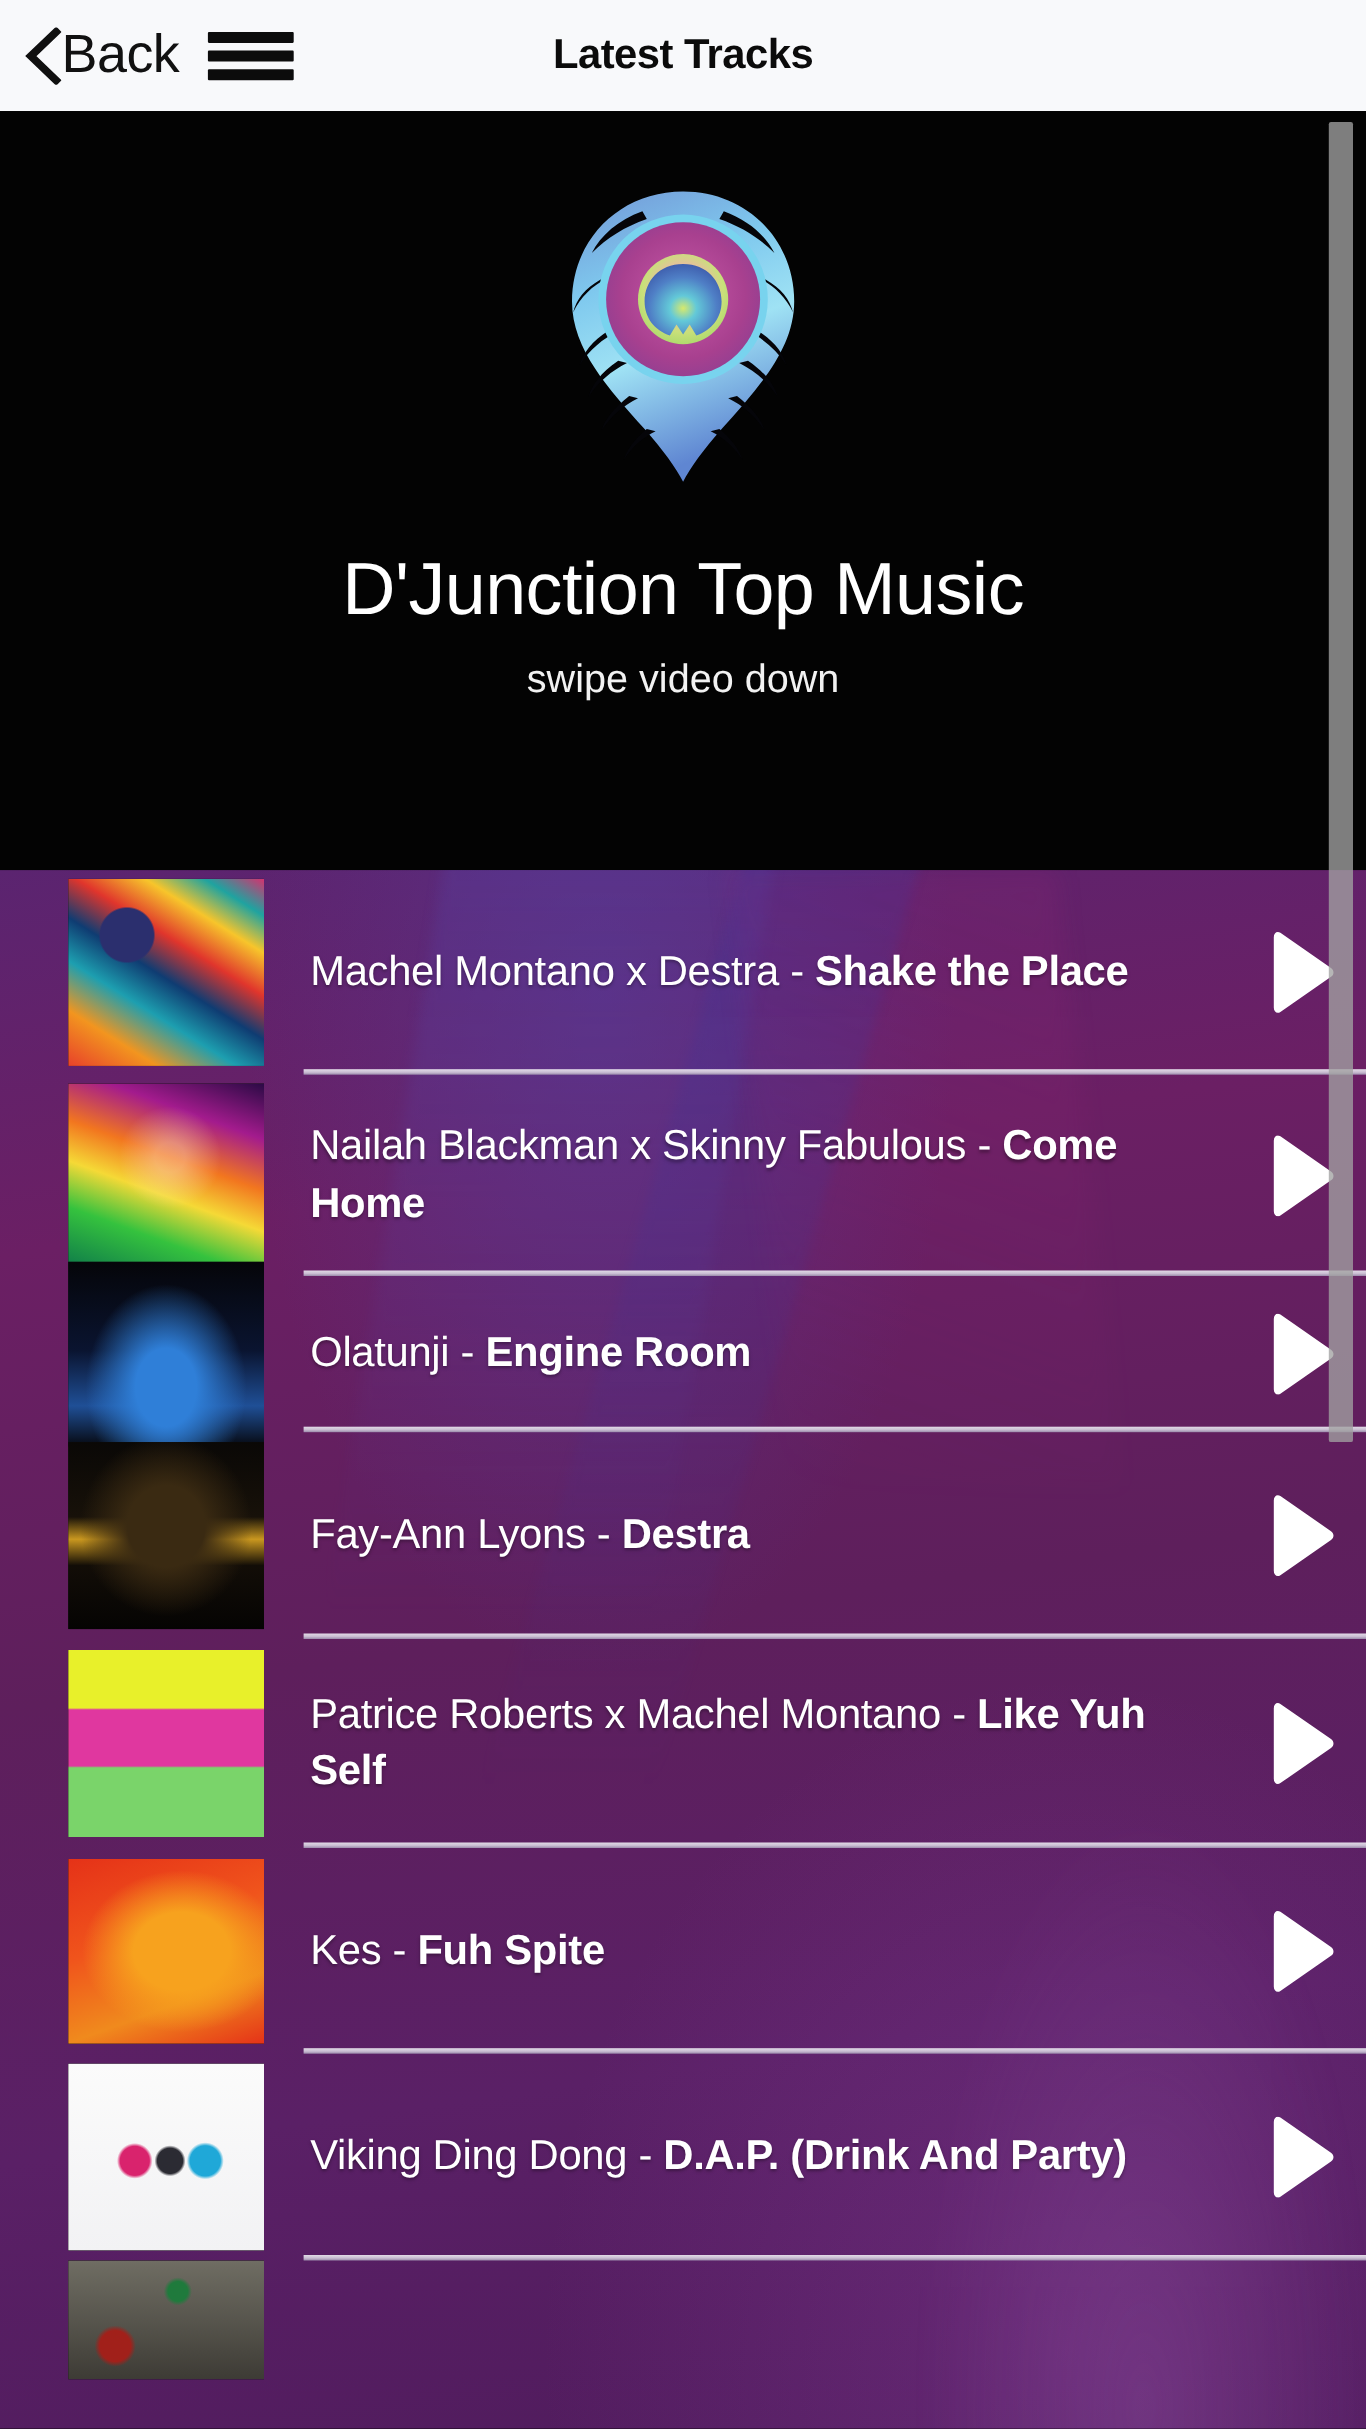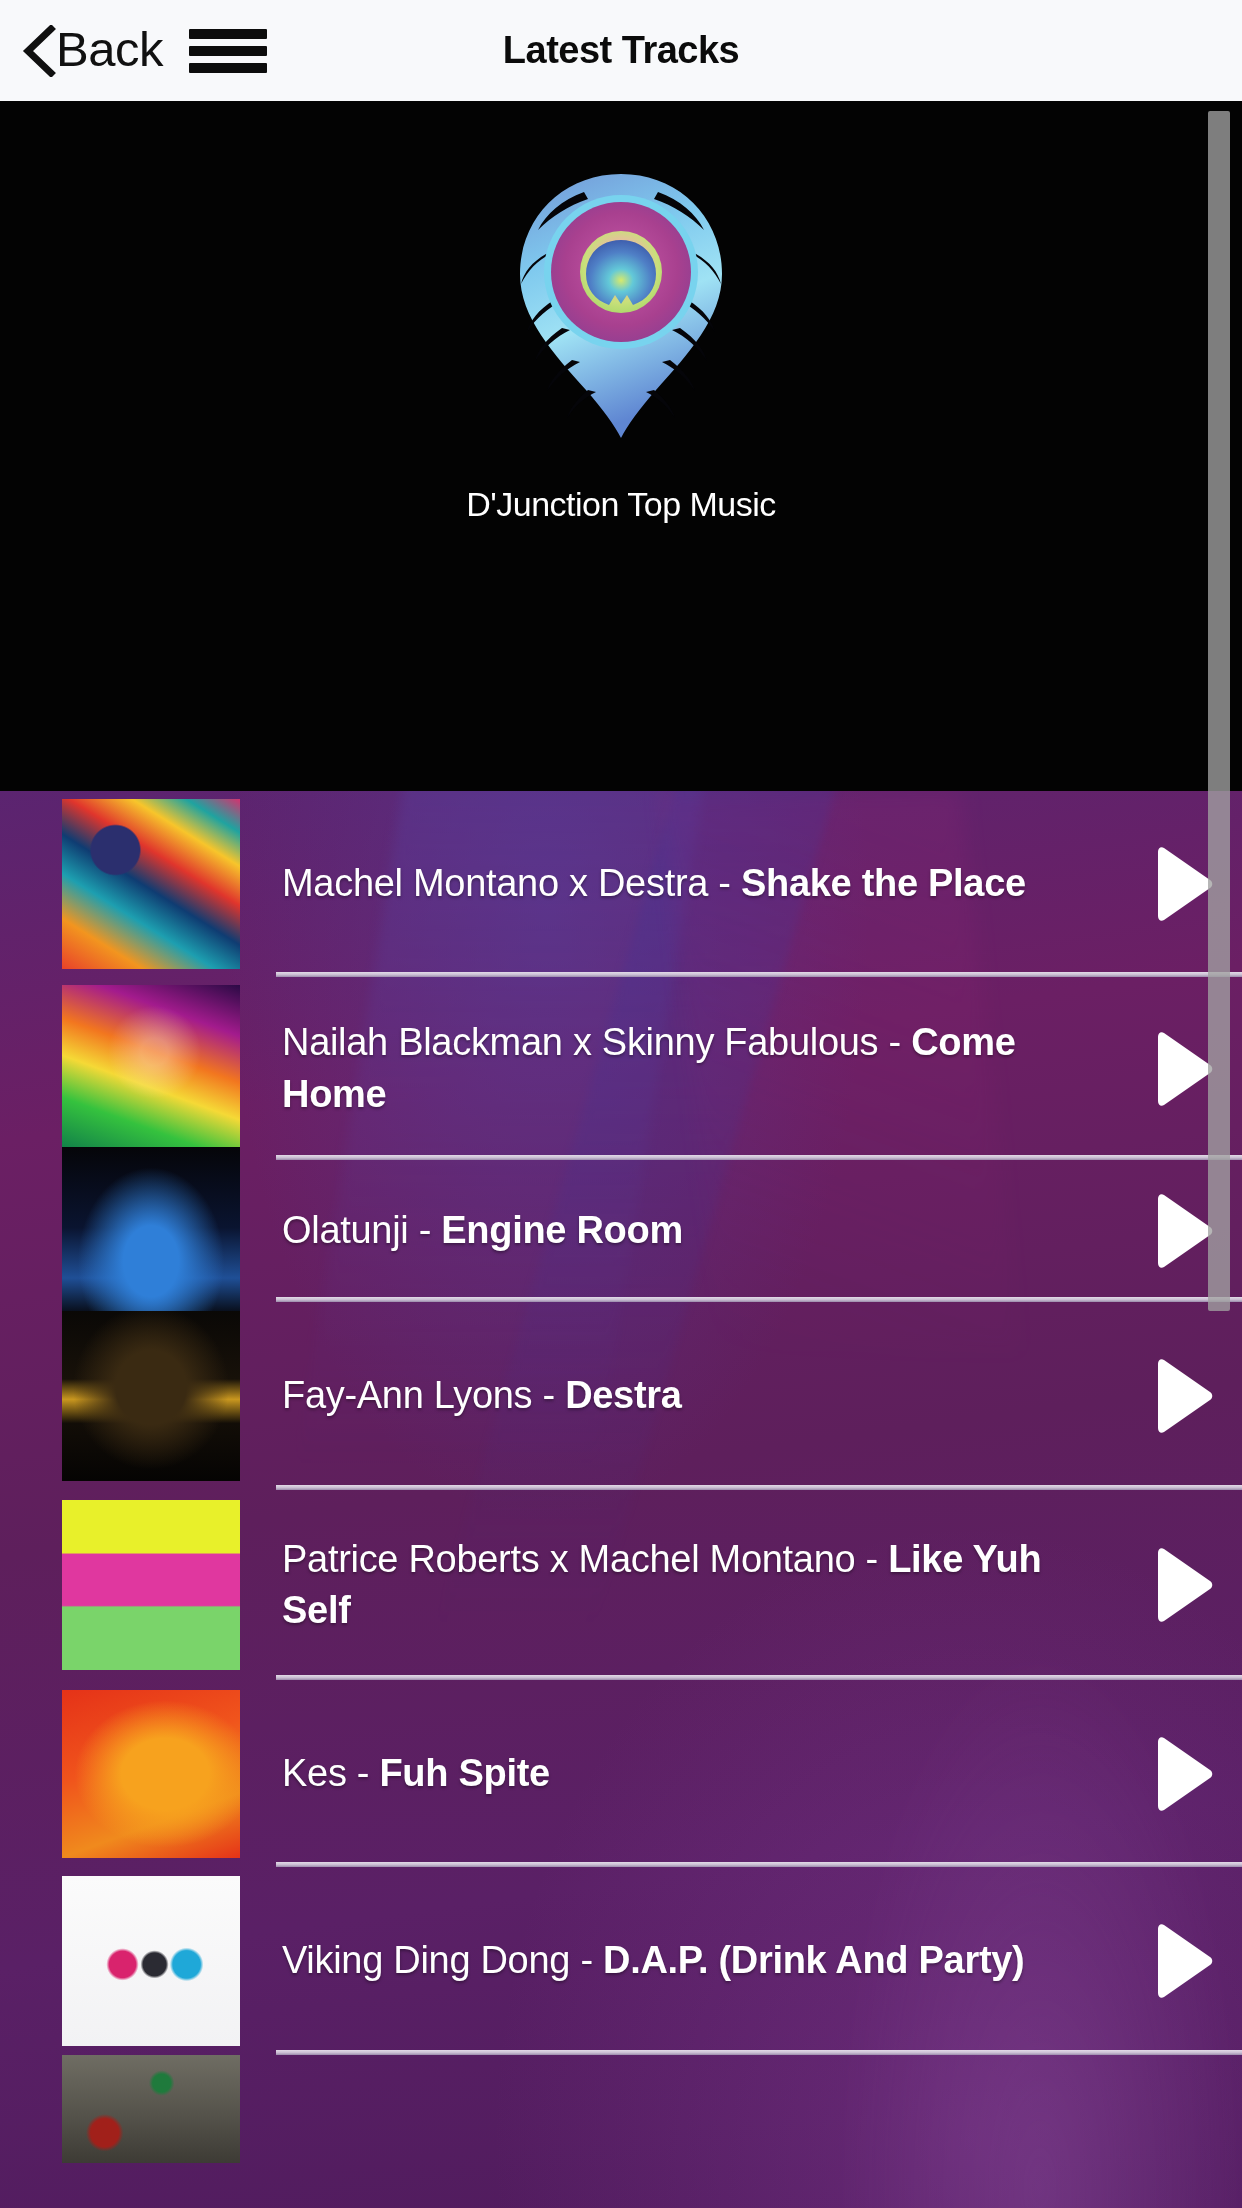--- a/index.html
+++ b/index.html
@@ -46,22 +46,22 @@
   .video-area{
     position:absolute; top:101px; left:0; width:1242px; height:690px;
     background:#030303; overflow:hidden;
     display:flex; flex-direction:column; align-items:center;
   }
   .logo-wrap{
     margin-top:67px; width:250px; height:275px; position:relative;
   }
   .logo-wrap svg{ display:block; width:250px; height:275px; }
   .brand-title{
-    margin-top:42px;
-    font-size:34px; color:#fff; letter-spacing:-0.5px; font-weight:400;
+    margin-top:54px;
+    font-size:67px; color:#fff; letter-spacing:-0.5px; font-weight:400;
     text-align:center;
   }
   .brand-sub{
     margin-top:22px;
     font-size:36px; color:#f2f2f2; font-weight:400; text-align:center;
   }
 
   
   .tracklist{
     position:absolute; top:791px; left:0; width:1242px; height:1417px;
@@ -287,20 +287,21 @@
         <path d="M125 72
                  C 147 72 160 88 160 106
                  C 160 121 151 132 137 137
                  L 131 127 L 125 136 L 119 127 L 113 137
                  C 99 132 90 121 90 106
                  C 90 88 103 72 125 72 Z" fill="url(#gCore)"></path>
       </svg>
     </div>
 
     <div class="brand-title">D'Junction Top Music</div>
+    <div class="brand-sub">swipe video down</div>
   </div>
 
   <div class="tracklist" id="tracklist">
     <div class="ribbon r1"></div>
     <div class="ribbon r2"></div>
     <div class="ribbon r3"></div>
     <div class="ribbon r4"></div>
 
   <div class="track-row" style="height: 186px;">
         <div class="thumb" style="height: 170px; align-self: center;">

